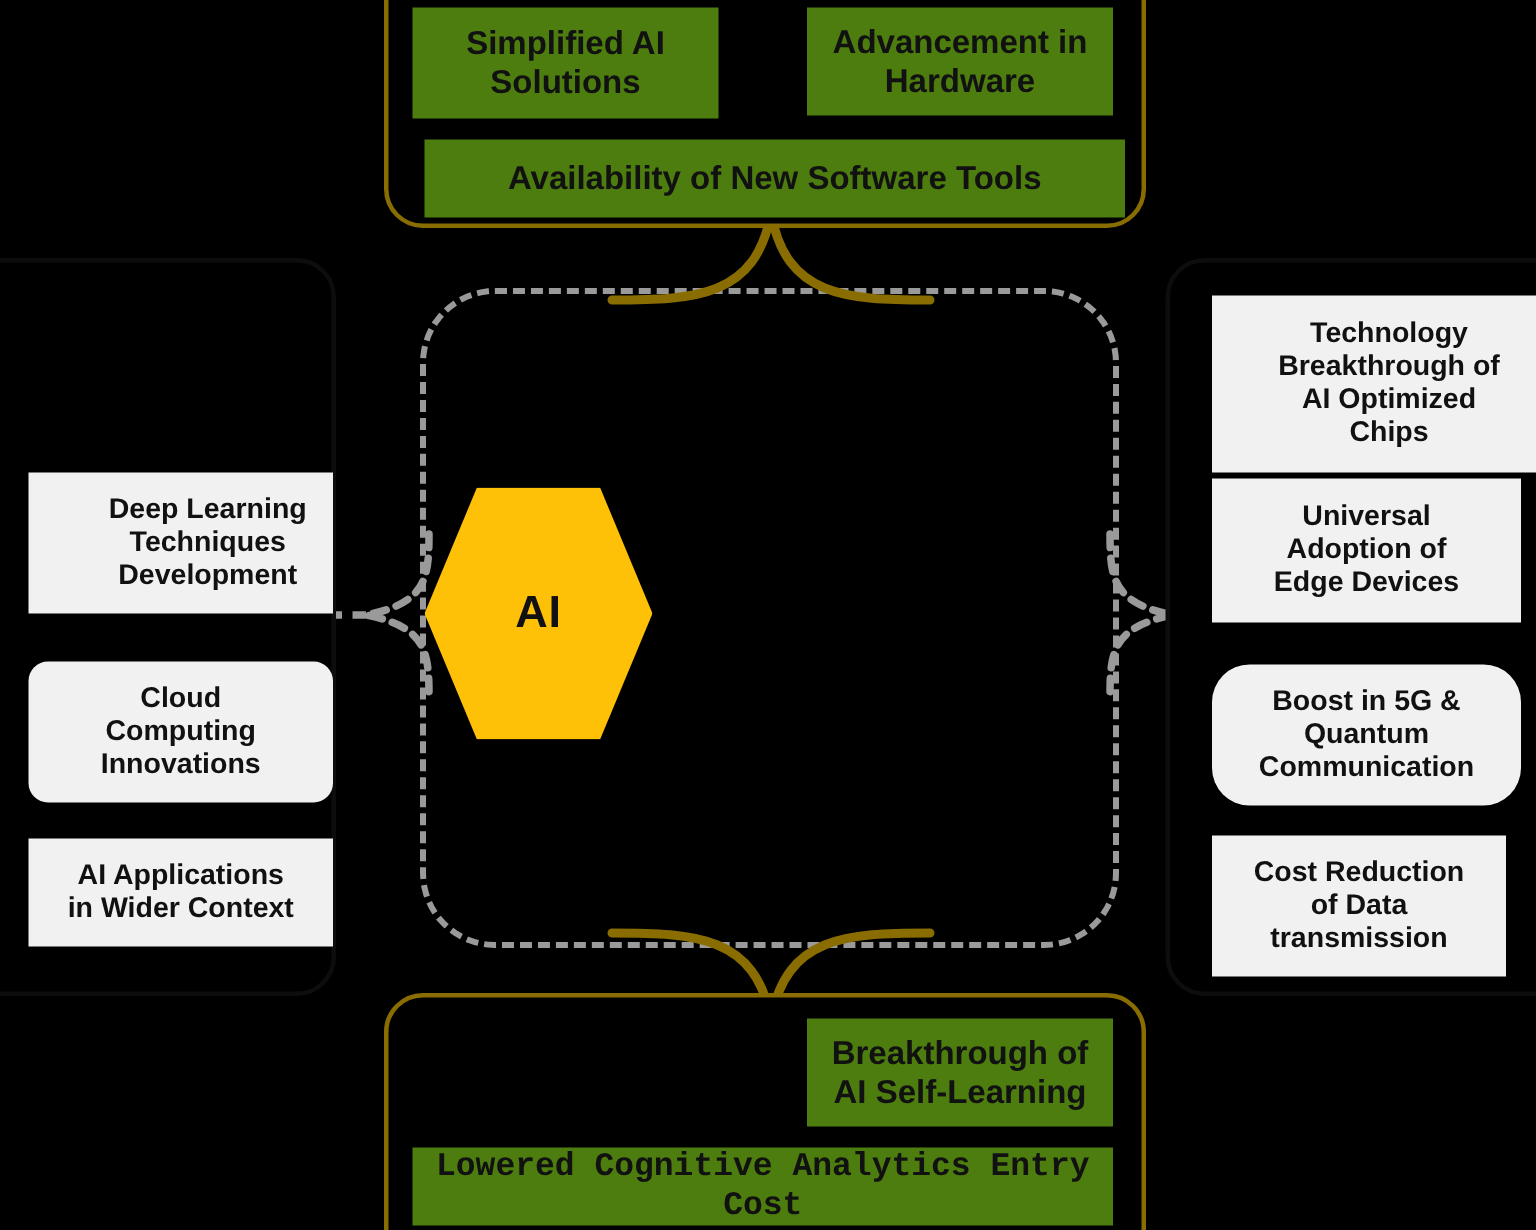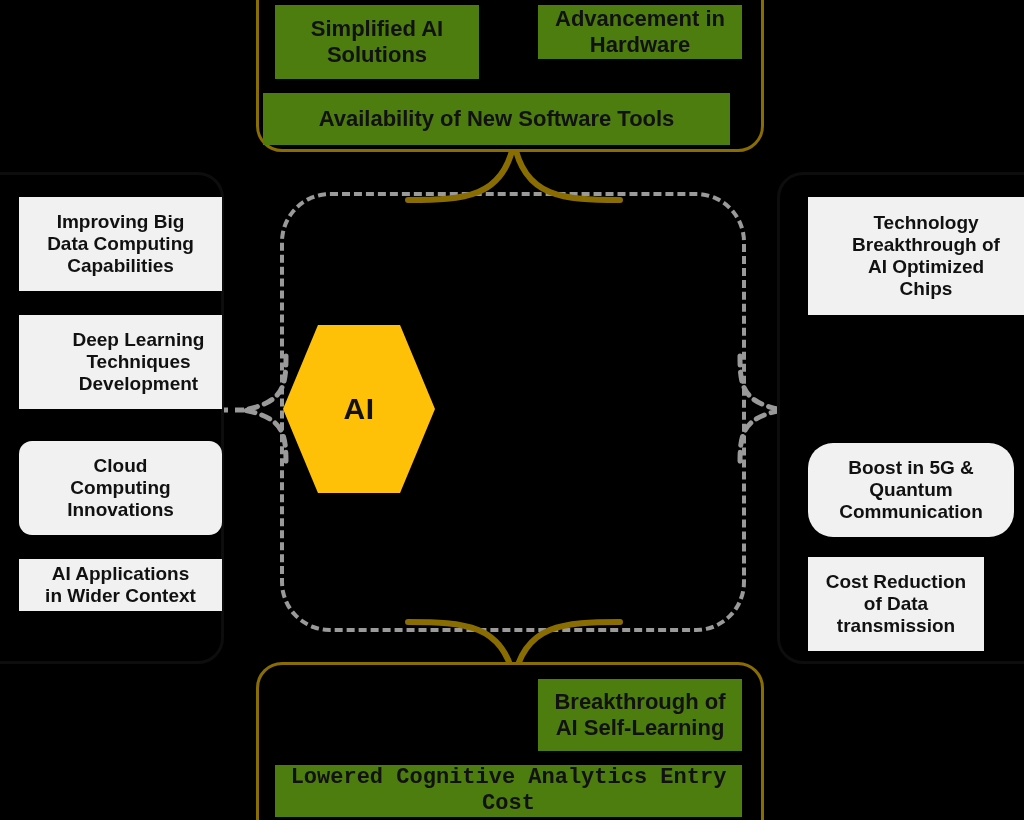--- a/index.html
+++ b/index.html
@@ -87,39 +87,39 @@
     background: #4d7c0f;
     font-size: 22px;
   }
   .box-gray {
     background: #f1f1f1;
     font-size: 19px;
   }
 
   
   #tb-0 { left: 16px;  top: 36px;  width: 204px; height: 74px; }
-  #tb-1 { left: 279px; top: 36px;  width: 204px; height: 54px; }
-  #tb-2 { left: 4px;  top: 124px; width: 467px; height: 52px; }
+  #tb-1 { left: 279px; top: 36px;  width: 204px; height: 72px; }
+  #tb-2 { left: 24px;  top: 124px; width: 467px; height: 52px; }
 
   
   #bb-0 { left: 16px;  top: 14px;  width: 204px; height: 72px; }
   #bb-1 { left: 279px; top: 14px;  width: 204px; height: 72px; }
   #bb-2 { left: 16px;  top: 100px; width: 467px; height: 52px; font-family: Liberation Mono, monospace; }
 
   
   #lb-0 { left: 50px; top: 22px;  width: 203px; height: 94px; }
   #lb-1 { left: 50px; top: 140px; width: 203px; height: 94px; padding-left: 42px; }
   #lb-2 { left: 50px; top: 266px; width: 203px; height: 94px; border-radius: 13px; }
-  #lb-3 { left: 50px; top: 384px; width: 203px; height: 52px; }
+  #lb-3 { left: 50px; top: 384px; width: 203px; height: 72px; }
 
   
   #rb-0 { left: 28px; top: 22px;  width: 236px; height: 118px; }
   #rb-1 { left: 28px; top: 144px; width: 206px; height: 96px; }
   #rb-2 { left: 28px; top: 268px; width: 206px; height: 94px; border-radius: 25px; }
-  #rb-3 { left: 28px; top: 382px; width: 176px; height: 94px; }
+  #rb-3 { left: 28px; top: 382px; width: 196px; height: 94px; }
 
   
   #core-frame {
     position: absolute;
     left: 280px;
     top: 192px;
     width: 466px;
     height: 440px;
     box-sizing: border-box;
     border: 4px dashed #9a9a9a;
@@ -204,38 +204,38 @@
     <div class="box box-cream" id="tb-2">Availability of New Software Tools</div>
   </div>
 
   <div class="group group-gold" id="group-bottom">
     <div class="box box-cream" id="bb-1">Breakthrough of
 AI Self-Learning</div>
     <div class="box box-cream" id="bb-2">Lowered Cognitive Analytics Entry Cost</div>
   </div>
 
   <div class="group group-black" id="group-left">
-    <div class="box box-gray" id="lb-0">Improving Big
-Data Computing
-Capabilities</div>
     <div class="box box-gray" id="lb-1">Deep Learning
 Techniques
 Development</div>
     <div class="box box-gray" id="lb-2">Cloud
 Computing
 Innovations</div>
     <div class="box box-gray" id="lb-3">AI Applications
 in Wider Context</div>
   </div>
 
   <div class="group group-black" id="group-right">
     <div class="box box-gray" id="rb-0">Technology
 Breakthrough of
 AI Optimized
 Chips</div>
+    <div class="box box-gray" id="rb-1">Universal
+Adoption of
+Edge Devices</div>
     <div class="box box-gray" id="rb-2">Boost in 5G &amp;
 Quantum
 Communication</div>
     <div class="box box-gray" id="rb-3">Cost Reduction
 of Data
 transmission</div>
   </div>
 
 </div>
 

